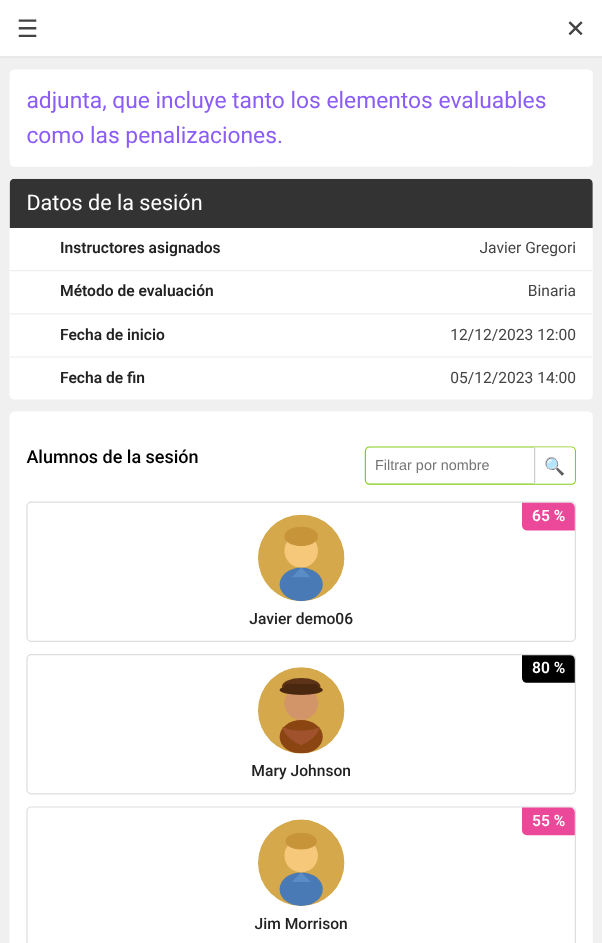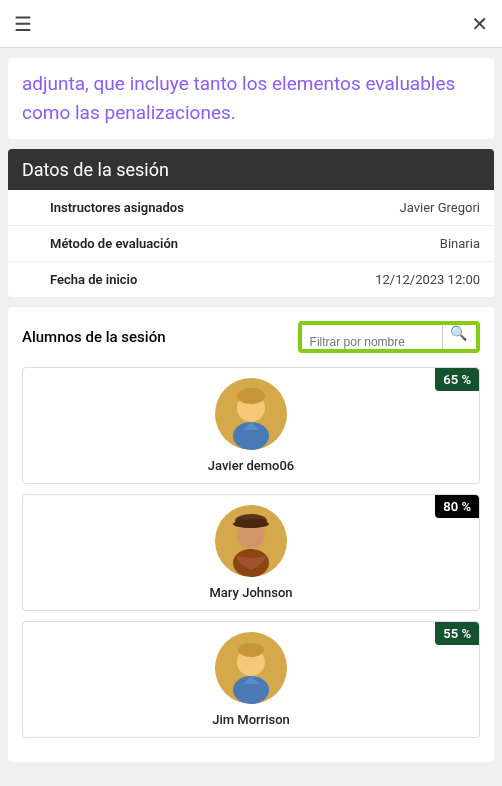--- a/index.html
+++ b/index.html
@@ -95,25 +95,26 @@
       justify-content: space-between;
       margin-bottom: 14px;
     }
     .students-title {
       font-size: 15px;
       font-weight: 500;
       color: #000000;
     }
     .search-box {
       display: flex;
-      align-items: flex-end;
-      border: 4px solid #84cc16;
+      align-items: center;
+      border: 1px solid #84cc16;
       border-radius: 4px;
       overflow: hidden;
       height: 32px;
+      margin-top: 15px;
     }
     .search-box input {
       border: none;
       outline: none;
       padding: 0 8px;
       font-size: 12px;
       width: 140px;
       color: #555;
     }
     .search-box .search-btn {
@@ -141,21 +142,21 @@
     .score-badge {
       position: absolute;
       top: 0;
       right: 0;
       padding: 4px 8px;
       font-size: 13px;
       font-weight: 600;
       color: #fff;
       border-radius: 0 4px 0 4px;
     }
-    .score-65 { background: #14532d; text-align: right; }
+    .score-65 { background: #ec4899; text-align: right; }
     .score-80 { background: #000000; }
 
     .avatar-circle {
       width: 72px;
       height: 72px;
       border-radius: 50%;
       overflow: hidden;
       margin-bottom: 8px;
       background: #e0c88e;
       display: flex;
@@ -188,20 +189,24 @@
     <span class="label">Instructores asignados</span>
     <span class="value">Javier Gregori</span>
   </div>
   <div class="session-row">
     <span class="label">Método de evaluación</span>
     <span class="value">Binaria</span>
   </div>
   <div class="session-row">
     <span class="label">Fecha de inicio</span>
     <span class="value">12/12/2023 12:00</span>
+  </div>
+  <div class="session-row">
+    <span class="label">Fecha de fin</span>
+    <span class="value">05/12/2023 14:00</span>
   </div>
 </div>
 
 <div class="students-card">
   <div class="students-header">
     <span class="students-title">Alumnos de la sesión</span>
     <div class="search-box">
       <input type="text" placeholder="Filtrar por nombre" style="">
       <button class="search-btn">
         <span>🔍</span>

